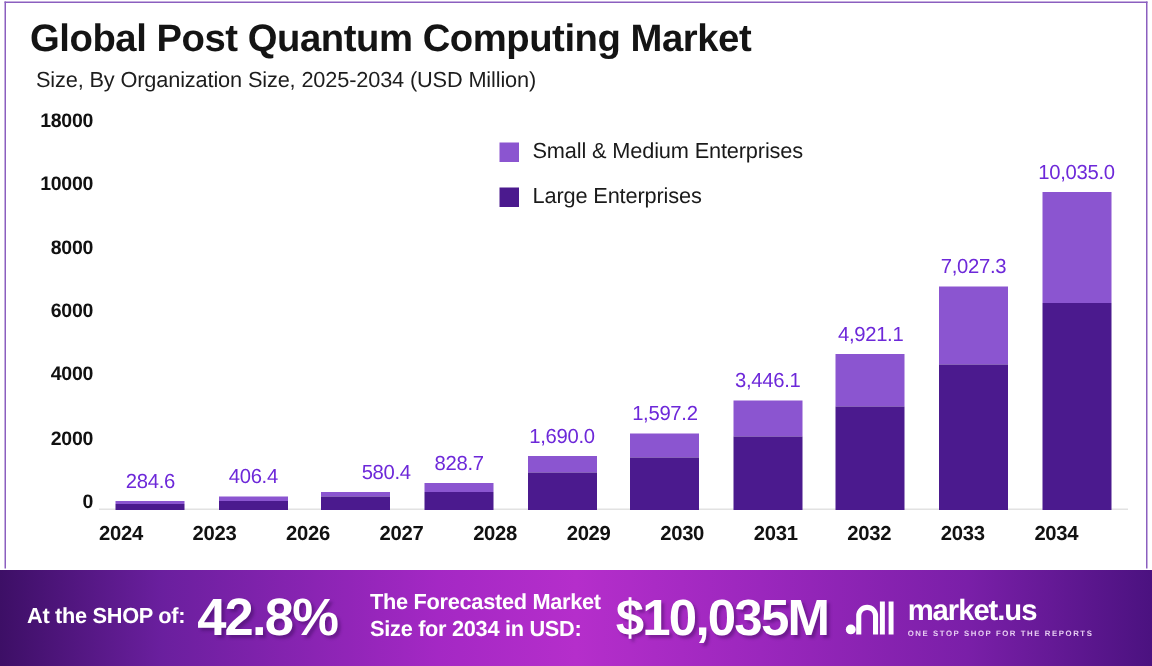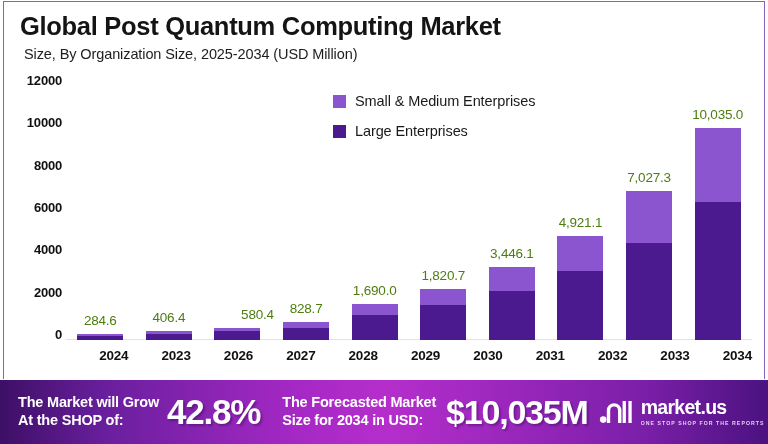--- a/index.html
+++ b/index.html
@@ -134,21 +134,21 @@
     display: flex;
     flex-direction: column;
     justify-content: flex-end;
     align-items: center;
   }
   .bar-value {
     position: absolute;
     left: 50%;
     transform: translateX(-50%);
     font-size: 13.5px;
-    color: #4d7c0f;
+    color: #6d28d9;
     letter-spacing: -0.2px;
     white-space: nowrap;
   }
   .bar-stack {
     width: 46px;
     display: flex;
     flex-direction: column;
     justify-content: flex-end;
   }
   .seg-sme { background: #8b55d0; }
@@ -156,21 +156,21 @@
 
   .x-axis {
     position: absolute;
     left: 66px;
     top: 348px;
     width: 686px;
     display: flex;
   }
   .x-tick {
     flex: 1 1 0;
-    text-align: right;
+    text-align: left;
     font-size: 13.5px;
     font-weight: bold;
     color: #111111;
     letter-spacing: -0.2px;
   }
 
   
   .footer {
     position: absolute;
     left: 0;
@@ -262,21 +262,21 @@
     </div>
   </div>
 
   <div class="y-axis">
       <div class="y-tick" style="top: 254px;">0</div>
       <div class="y-tick" style="top: 211.667px;">2000</div>
       <div class="y-tick" style="top: 169.333px;">4000</div>
       <div class="y-tick" style="top: 127px;">6000</div>
       <div class="y-tick" style="top: 84.6667px;">8000</div>
       <div class="y-tick" style="top: 42.3333px;">10000</div>
-      <div class="y-tick" style="top: 0px;">12000</div>
+      <div class="y-tick" style="top: 0px;">18000</div>
     </div>
 
   <div class="plot">
     <div class="baseline"></div>
     <div class="bars">
         <div class="bar-slot">
           <div class="bar-value" style="bottom: 12.024px;">284.6</div>
           <div class="bar-stack">
             <div class="seg-sme" style="height: 1.68487px; background: rgb(139, 85, 208);"></div>
             <div class="seg-large" style="height: 4.33917px; background: rgb(75, 26, 142);"></div>
@@ -304,21 +304,21 @@
           </div>
         </div>
         <div class="bar-slot">
           <div class="bar-value" style="bottom: 41.7717px;">1,690.0</div>
           <div class="bar-stack">
             <div class="seg-sme" style="height: 11.1019px; background: rgb(139, 85, 208);"></div>
             <div class="seg-large" style="height: 24.6698px; background: rgb(75, 26, 142);"></div>
           </div>
         </div>
         <div class="bar-slot">
-          <div class="bar-value" style="bottom: 57.0815px;">1,820.7</div>
+          <div class="bar-value" style="bottom: 57.0815px;">1,597.2</div>
           <div class="bar-stack">
             <div class="seg-sme" style="height: 16.347px; background: rgb(139, 85, 208);"></div>
             <div class="seg-large" style="height: 34.7345px; background: rgb(75, 26, 142);"></div>
           </div>
         </div>
         <div class="bar-slot">
           <div class="bar-value" style="bottom: 78.9424px; text-align: center;">3,446.1</div>
           <div class="bar-stack">
             <div class="seg-sme" style="height: 24.0707px; background: rgb(139, 85, 208);"></div>
             <div class="seg-large" style="height: 48.8717px; background: rgb(75, 26, 142);"></div>
@@ -358,21 +358,20 @@
       <div class="x-tick">2030</div>
       <div class="x-tick">2031</div>
       <div class="x-tick">2032</div>
       <div class="x-tick">2033</div>
       <div class="x-tick">2034</div>
     </div>
 
   <div class="footer">
     <div class="footer-block footer-cagr">
       <div>
-        <div class="footer-caption">The Market will Grow</div>
         <div class="footer-caption">At the SHOP of:</div>
       </div>
       <div class="footer-big">42.8%</div>
     </div>
 
     <div class="footer-block footer-forecast">
       <div>
         <div class="footer-caption">The Forecasted Market</div>
         <div class="footer-caption">Size for 2034 in USD:</div>
       </div>

